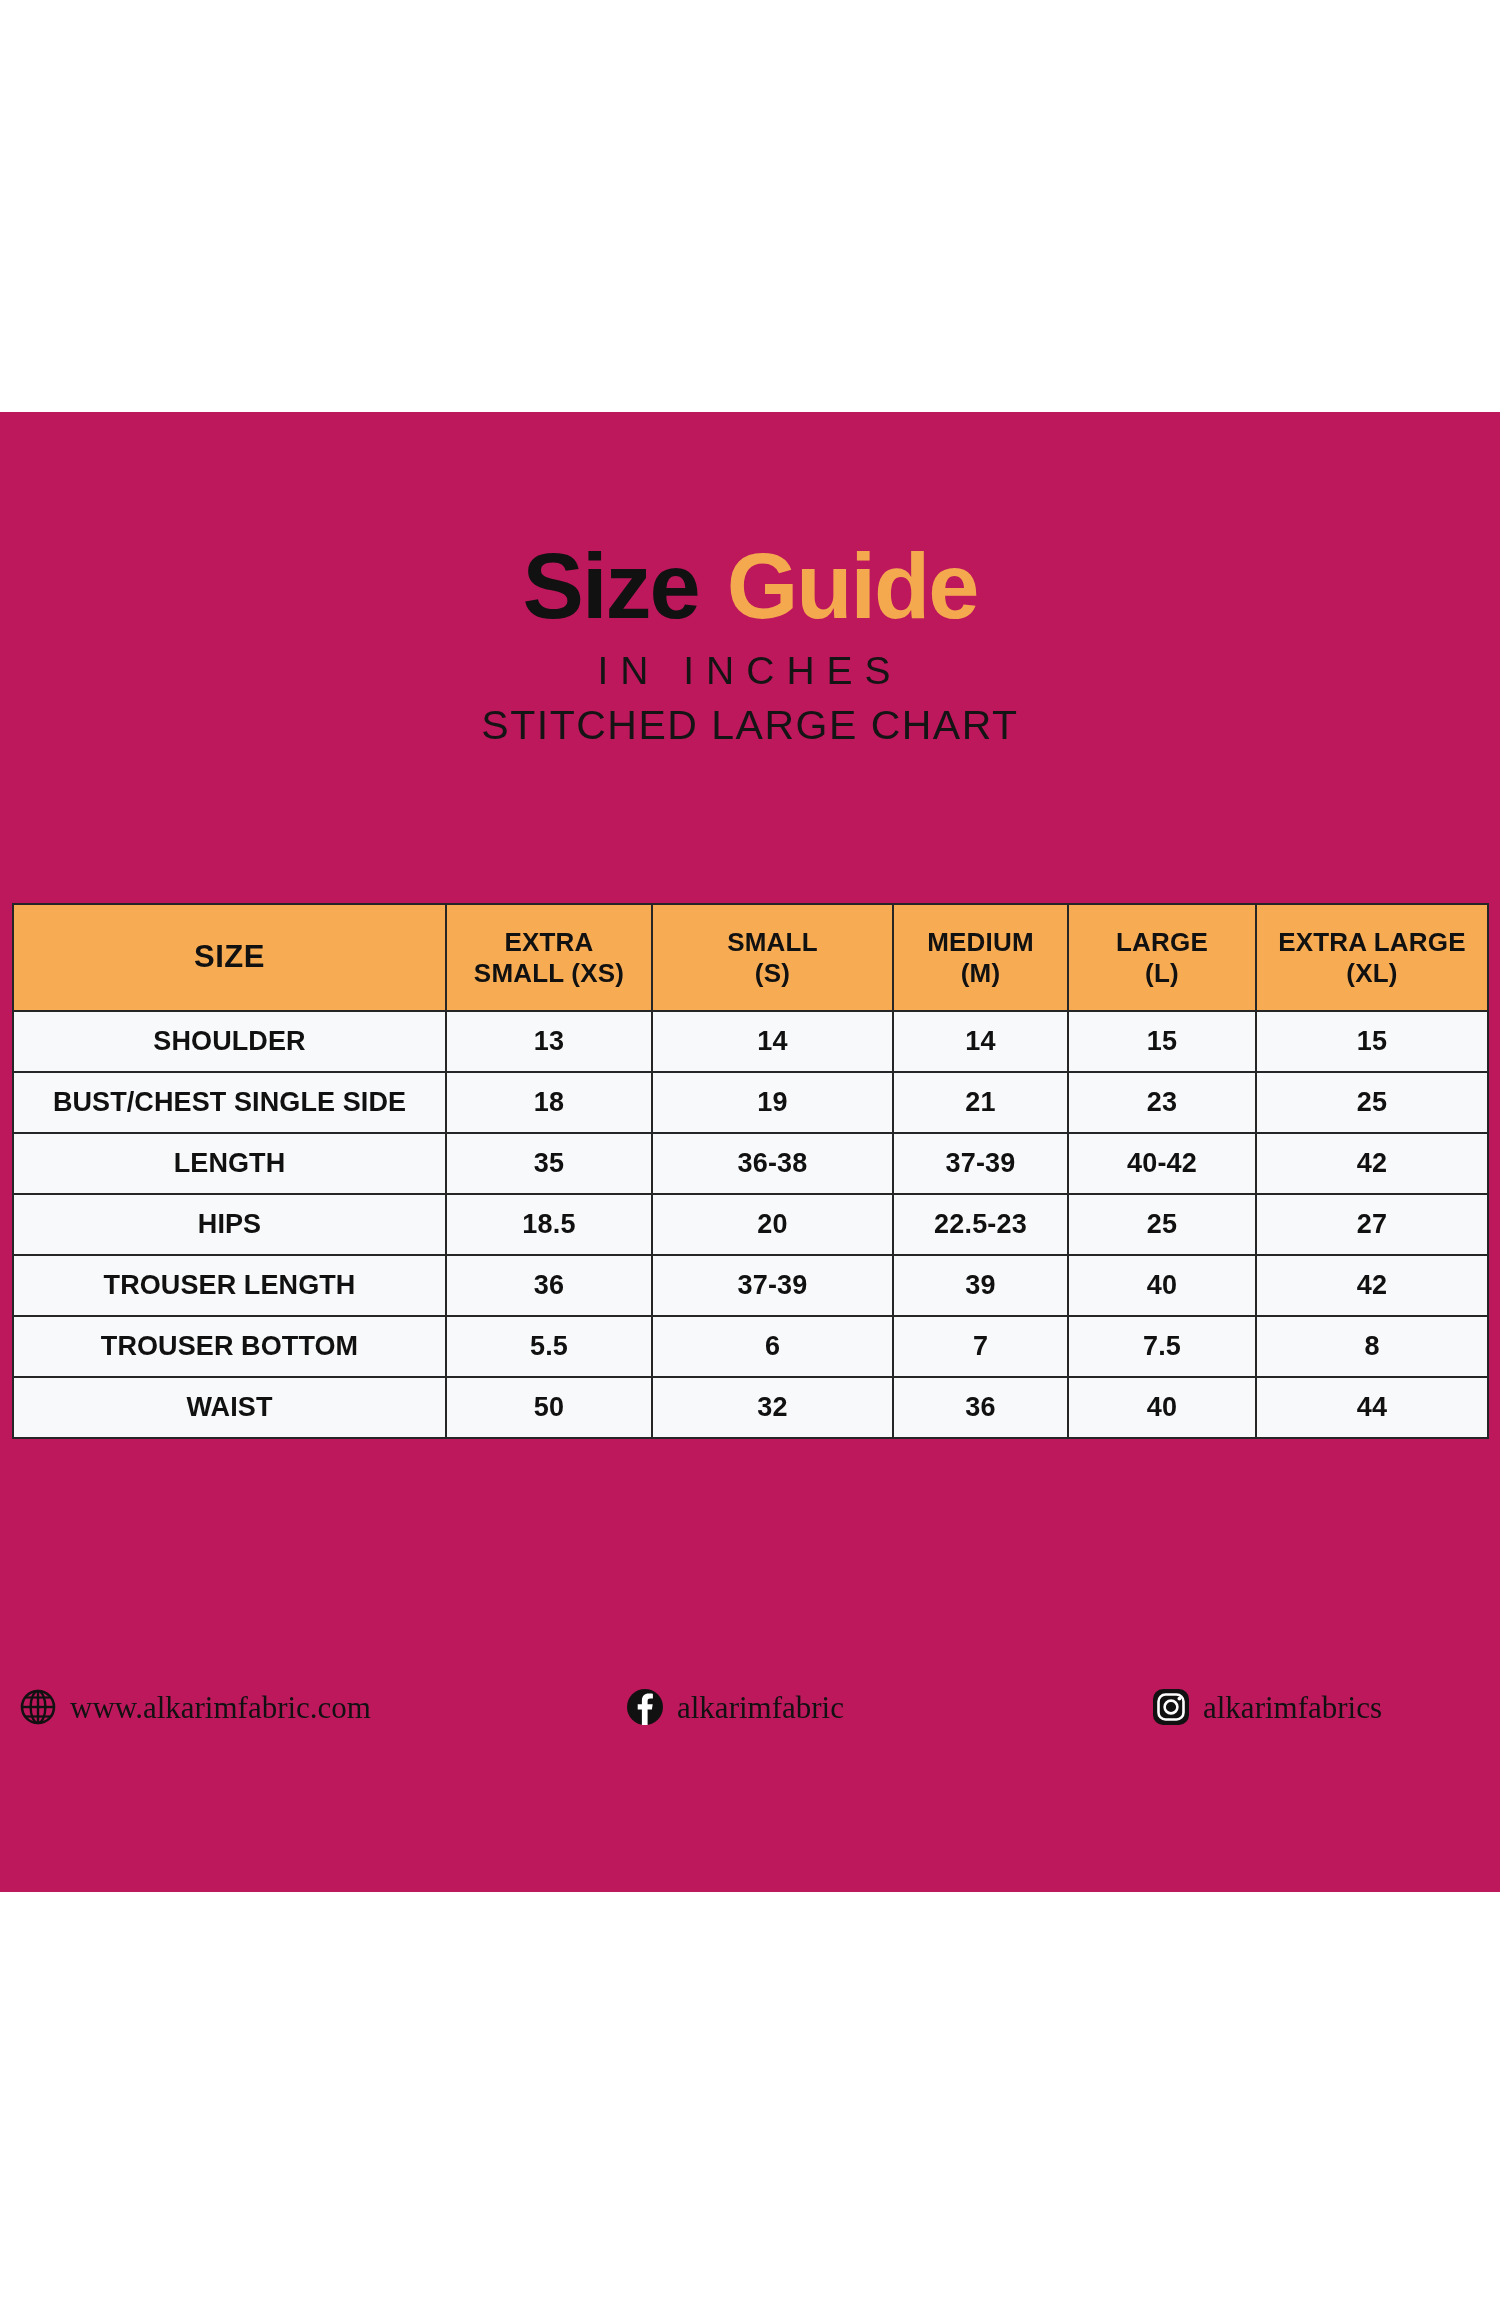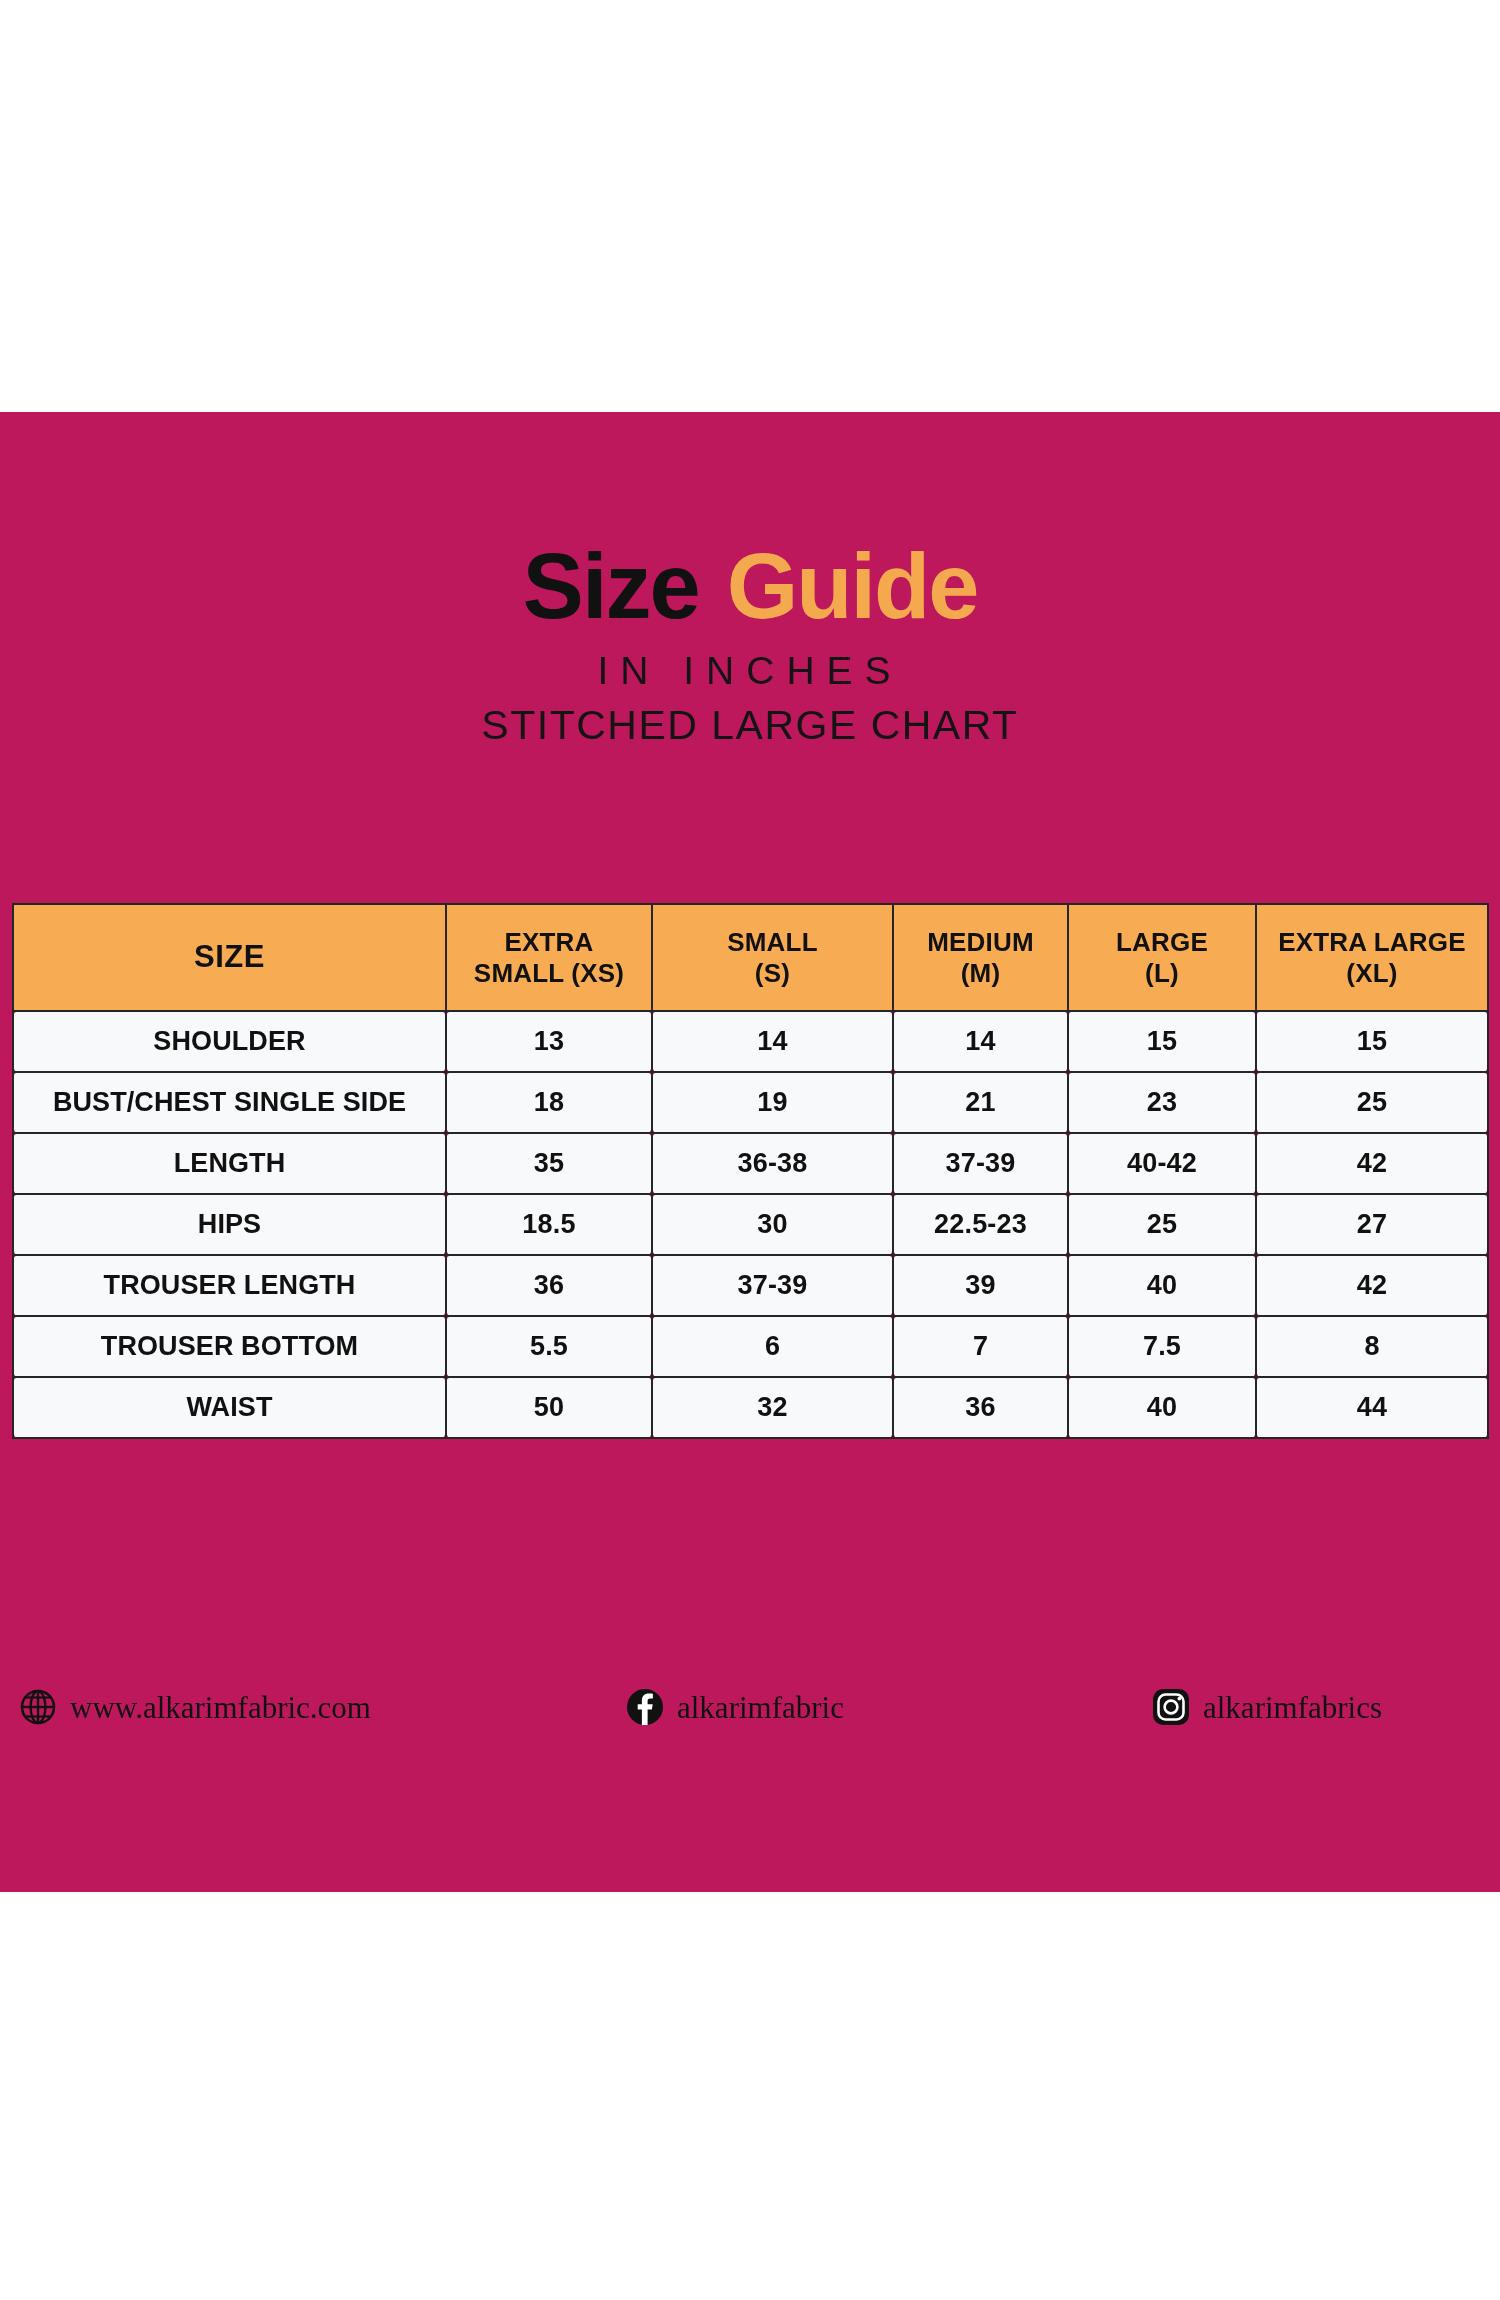--- a/index.html
+++ b/index.html
@@ -97,21 +97,20 @@
     font-size: 31px;
     letter-spacing: 0.5px;
   }
 
   #size-table tbody td {
     background: #f8f9fa;
     height: 61px;
     font-size: 27px;
     font-weight: 700;
     letter-spacing: 0.2px;
-    border-radius: 6px;
   }
   #size-table tbody td.row-label {
     font-size: 27px;
     font-weight: 700;
     letter-spacing: 0.1px;
   }
 
   
   .col-size  { width: 433px; }
   .col-xs    { width: 206px; }
@@ -219,21 +218,21 @@
           <td class="row-label">LENGTH</td>
           <td>35</td>
           <td>36-38</td>
           <td>37-39</td>
           <td>40-42</td>
           <td>42</td>
         </tr>
         <tr>
           <td class="row-label">HIPS</td>
           <td>18.5</td>
-          <td>30</td>
+          <td>20</td>
           <td>22.5-23</td>
           <td>25</td>
           <td>27</td>
         </tr>
         <tr>
           <td class="row-label">TROUSER LENGTH</td>
           <td>36</td>
           <td>37-39</td>
           <td>39</td>
           <td>40</td>

